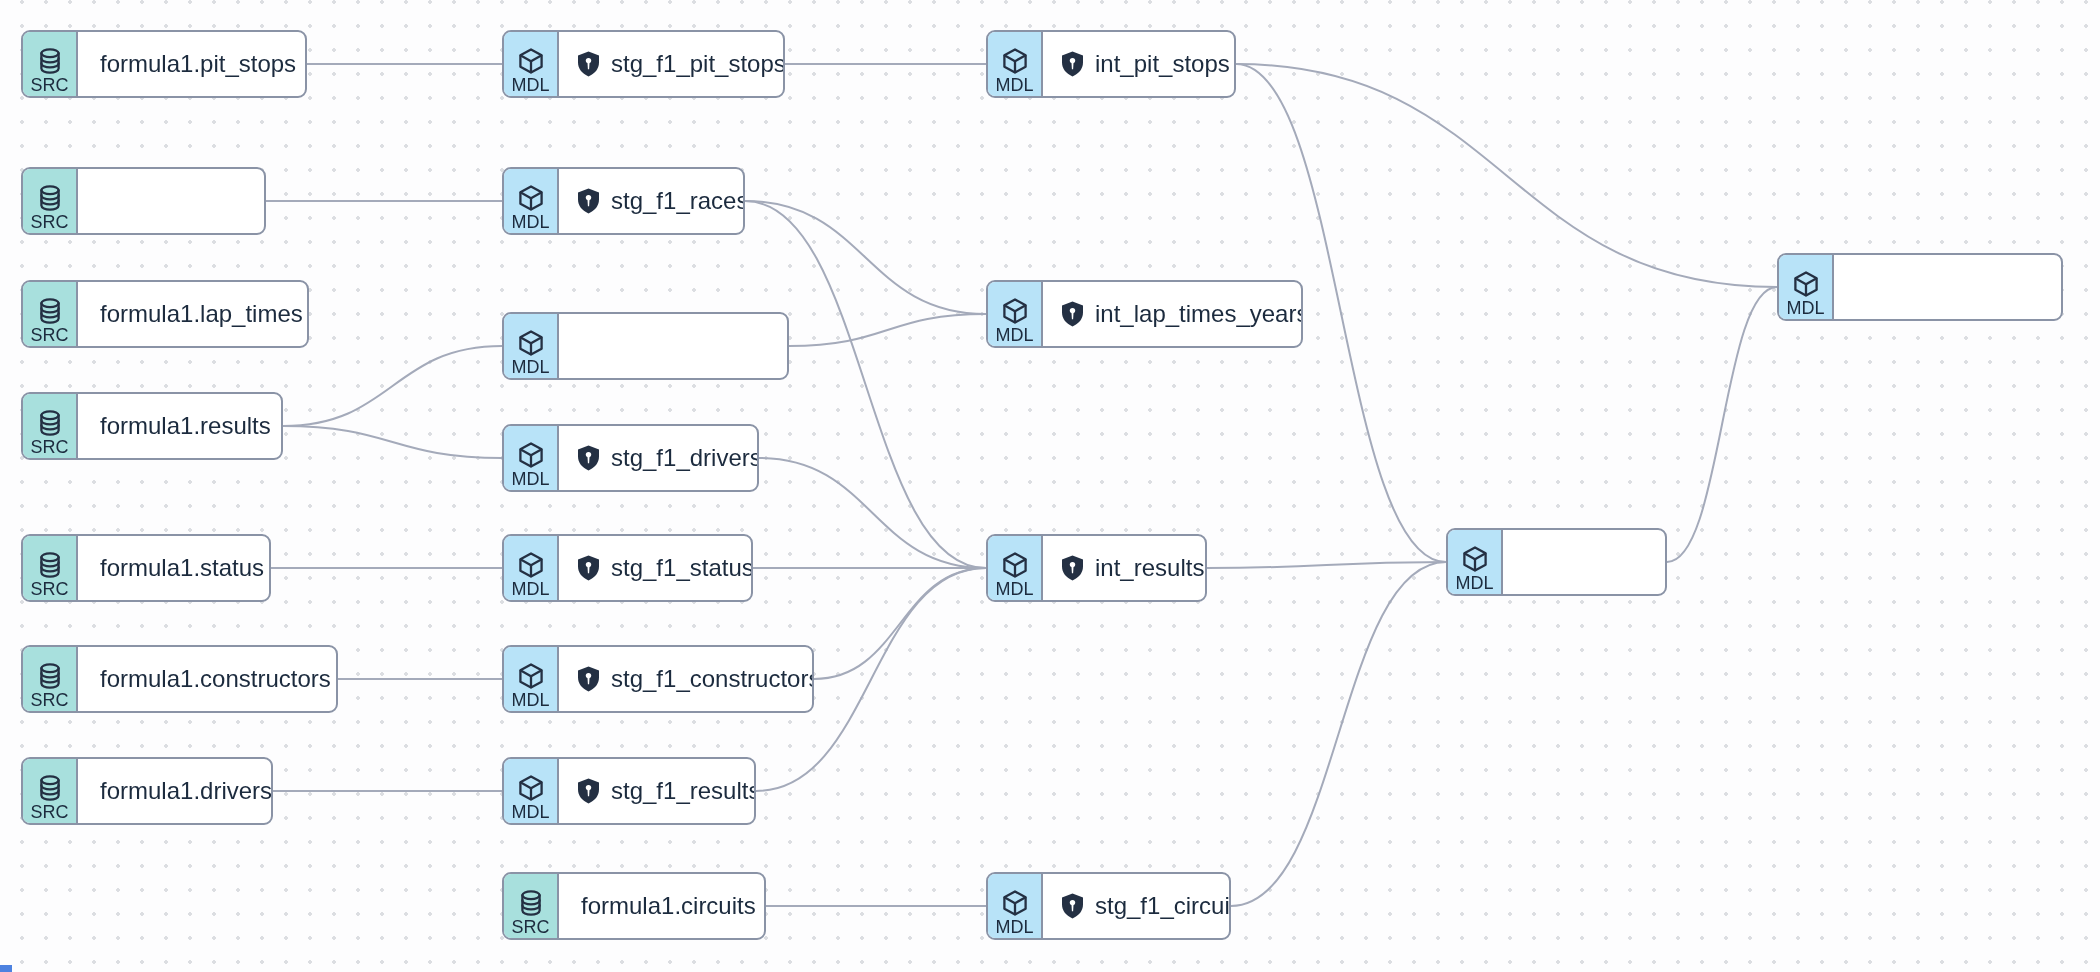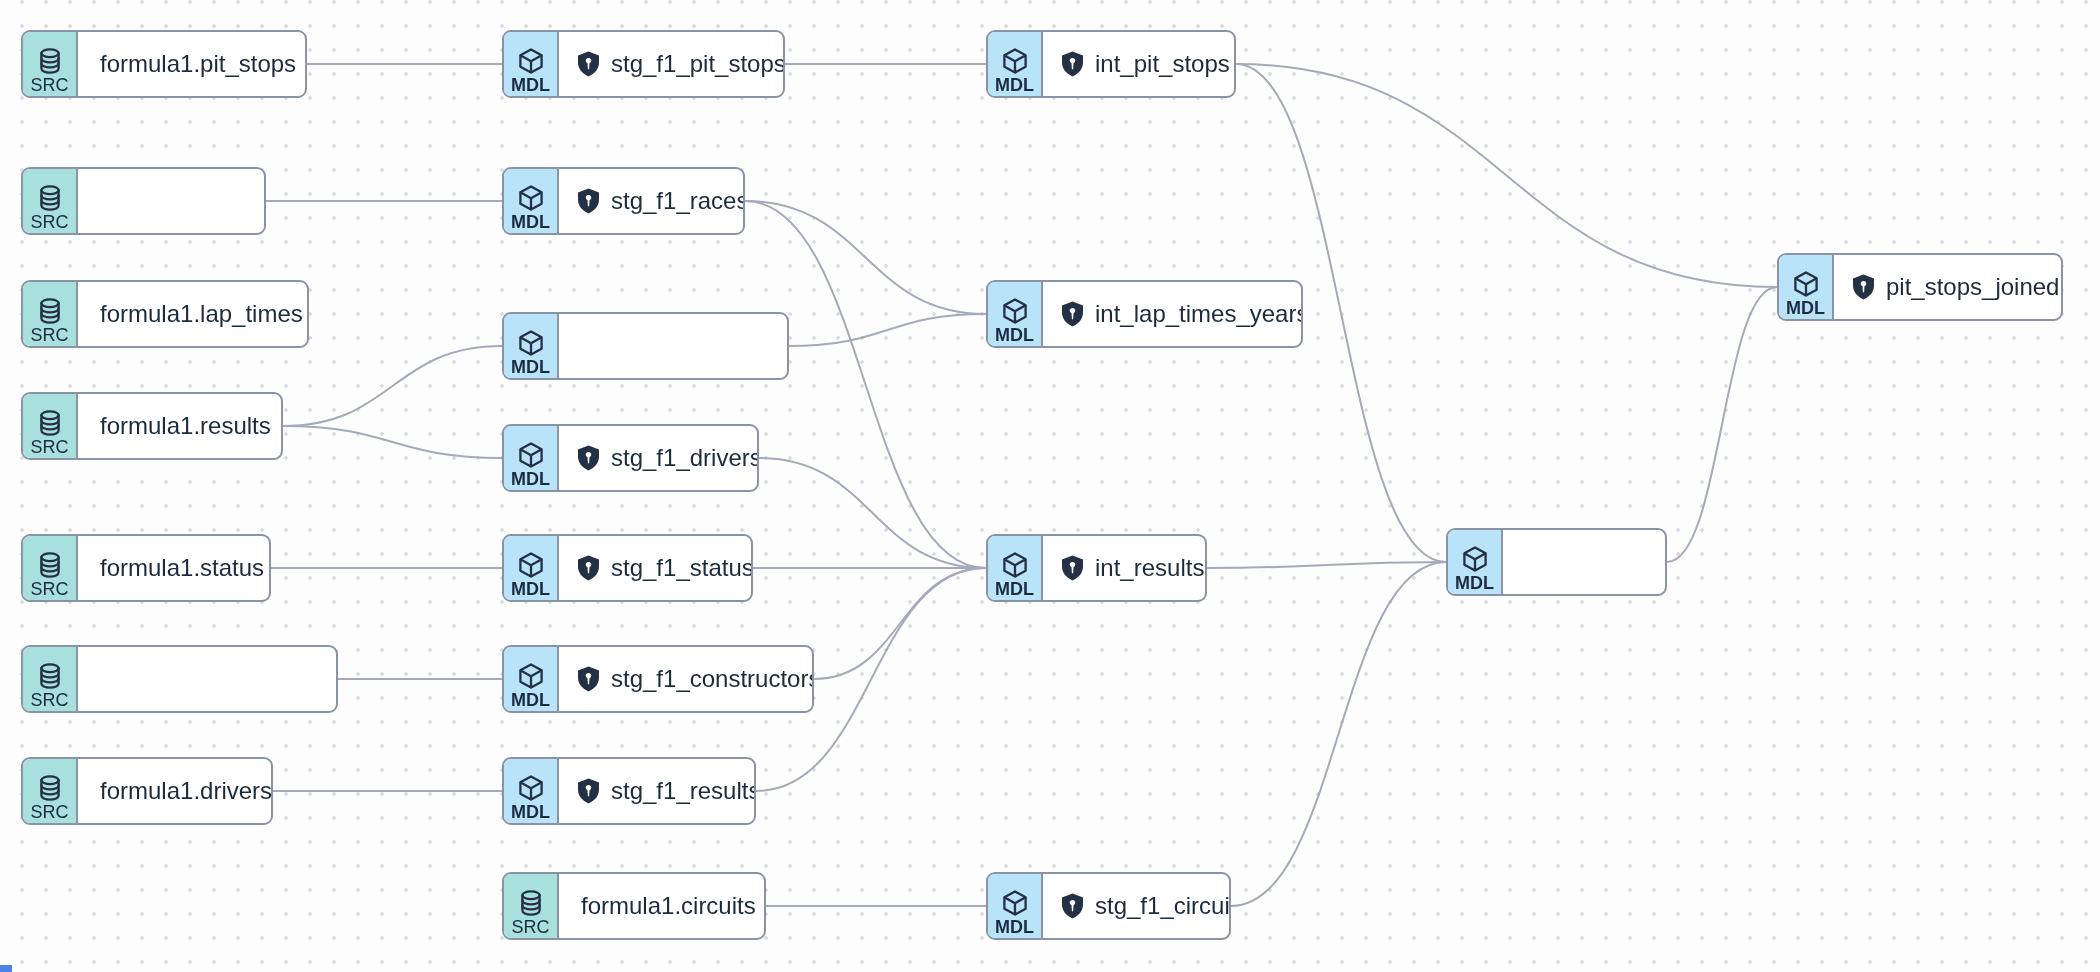--- a/index.html
+++ b/index.html
@@ -32,21 +32,21 @@
     cursor:pointer;
   }
   .badge{
     width:55px;flex:0 0 55px;
     border-right:2px solid var(--border);
     border-radius:7px 0 0 7px;
     display:flex;flex-direction:column;align-items:center;justify-content:center;
     gap:1px;padding-top:13px;box-sizing:border-box;
   }
   .node.source .badge{background:var(--src-badge);}
-  .node.model  .badge{background:var(--mdl-badge);font-weight:bold;}
+  .node.model  .badge{background:var(--mdl-badge);}
   .badge-label{
     font-size:18px;line-height:19px;color:var(--text);
     letter-spacing:0px;font-stretch:condensed;
   }
   .badge svg{display:none;}
   .node.source svg.icon-db{display:block;}
   .node.model  svg.icon-cube{display:block;}
   .label-wrap{
     display:flex;align-items:center;gap:9px;
     padding:0 16px;white-space:nowrap;overflow:hidden;
@@ -145,28 +145,20 @@
       <div class="node model" style="left: 1777px; top: 253px; width: 286px; height: 68px;">
     <div class="badge">
 
       <svg class="icon-cube" width="30" height="28" viewBox="0 0 30 28" fill="none" stroke="#243043" stroke-width="2.3" stroke-linejoin="round" stroke-linecap="round">
         <path d="M15 2.4 L25.6 8.3 V19.7 L15 25.6 L4.4 19.7 V8.3 Z"></path>
         <path d="M4.8 8.6 L15 14.2 L25.2 8.6"></path>
         <path d="M15 14.2 V25.2"></path>
       </svg>
       <span class="badge-label">MDL</span>
     </div>
-    <div class="label-wrap">
-      <svg class="shield" width="27" height="28" viewBox="0 0 27 28">
-        <path d="M13.5 1.6 L24 5.4 V12.3 C24 19.2 19.6 23.8 13.5 26.4 C7.4 23.8 3 19.2 3 12.3 V5.4 Z" fill="#243043"></path>
-        <circle cx="13.5" cy="10.6" r="2.7" fill="#ffffff"></circle>
-        <path d="M12.5 12.8 H14.5 L14.1 19.3 H12.9 Z" fill="#ffffff"></path>
-      </svg>
-      <span class="node-label">pit_stops_joined</span>
-    </div>
   </div>
       <div class="node source" style="left: 21px; top: 167px; width: 245px; height: 68px;">
     <div class="badge">
       <svg class="icon-db" width="30" height="28" viewBox="0 0 30 28" fill="none" stroke="#243043" stroke-width="2.3" stroke-linecap="round">
         <ellipse cx="15" cy="6.2" rx="8.6" ry="3.9"></ellipse>
         <path d="M6.4 6.2 V21.6 C6.4 23.8 10.2 25.6 15 25.6 C19.8 25.6 23.6 23.8 23.6 21.6 V6.2"></path>
         <path d="M6.4 11.4 C6.4 13.6 10.2 15.3 15 15.3 C19.8 15.3 23.6 13.6 23.6 11.4"></path>
         <path d="M6.4 16.5 C6.4 18.7 10.2 20.4 15 20.4 C19.8 20.4 23.6 18.7 23.6 16.5"></path>
       </svg>
 
@@ -341,20 +333,24 @@
       <div class="node source" style="left: 21px; top: 645px; width: 317px; height: 68px;">
     <div class="badge">
       <svg class="icon-db" width="30" height="28" viewBox="0 0 30 28" fill="none" stroke="#243043" stroke-width="2.3" stroke-linecap="round">
         <ellipse cx="15" cy="6.2" rx="8.6" ry="3.9"></ellipse>
         <path d="M6.4 6.2 V21.6 C6.4 23.8 10.2 25.6 15 25.6 C19.8 25.6 23.6 23.8 23.6 21.6 V6.2"></path>
         <path d="M6.4 11.4 C6.4 13.6 10.2 15.3 15 15.3 C19.8 15.3 23.6 13.6 23.6 11.4"></path>
         <path d="M6.4 16.5 C6.4 18.7 10.2 20.4 15 20.4 C19.8 20.4 23.6 18.7 23.6 16.5"></path>
       </svg>
 
       <span class="badge-label">SRC</span>
+    </div>
+    <div class="label-wrap">
+
+      <span class="node-label">formula1.constructors</span>
     </div>
   </div>
       <div class="node model" style="left: 502px; top: 645px; width: 312px; height: 68px;">
     <div class="badge">
 
       <svg class="icon-cube" width="30" height="28" viewBox="0 0 30 28" fill="none" stroke="#243043" stroke-width="2.3" stroke-linejoin="round" stroke-linecap="round">
         <path d="M15 2.4 L25.6 8.3 V19.7 L15 25.6 L4.4 19.7 V8.3 Z"></path>
         <path d="M4.8 8.6 L15 14.2 L25.2 8.6"></path>
         <path d="M15 14.2 V25.2"></path>
       </svg>

